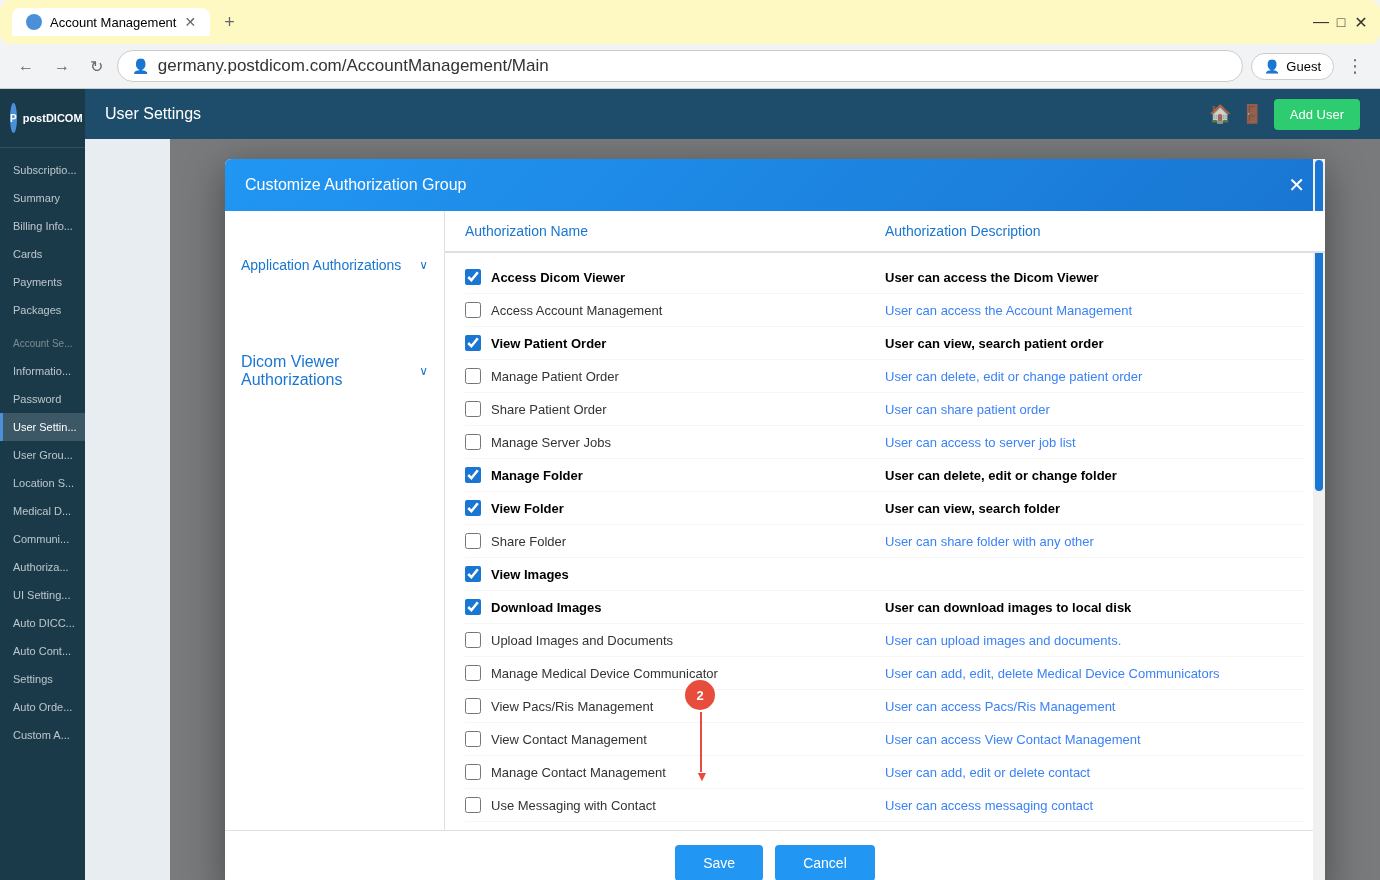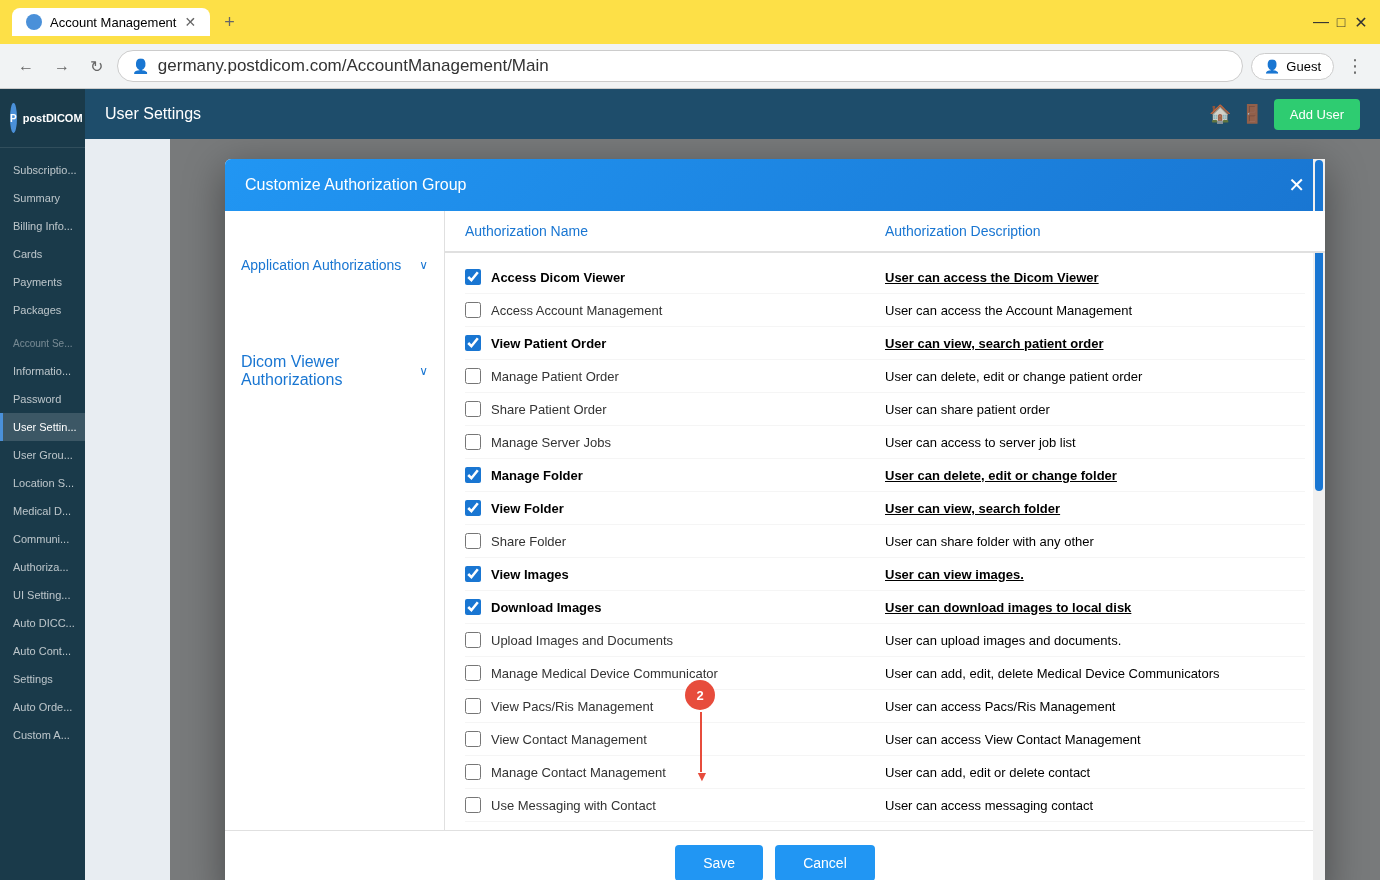--- a/index.html
+++ b/index.html
@@ -1,20 +1,20 @@
 <!DOCTYPE html>
 <html><head>
   <meta charset="utf-8">
   <style>
     * { box-sizing: border-box; margin: 0; padding: 0; }
     body { font-family: Arial, sans-serif; background: #e8edf2; width: 1380px; height: 880px; overflow: hidden; position: relative; }
 
     
     .browser-chrome { background: #f1f3f4; border-bottom: 1px solid #ccc; }
-    .title-bar { display: flex; align-items: center; justify-content: space-between; padding: 8px 12px; background: #fde047; }
+    .title-bar { display: flex; align-items: center; justify-content: space-between; padding: 8px 12px; background: #fef9c3; border-radius: 11px; }
     .title-bar-left { display: flex; align-items: center; gap: 8px; }
     .tab { display: flex; align-items: center; background: white; padding: 6px 14px; border-radius: 8px 8px 0 0; font-size: 13px; gap: 8px; }
     .tab-icon { width: 16px; height: 16px; background: #4a90d9; border-radius: 50%; display: inline-block; }
     .tab-close { color: #666; cursor: pointer; font-size: 14px; }
     .new-tab { background: none; border: none; font-size: 18px; color: #666; cursor: pointer; padding: 0 6px; }
     .window-controls { display: flex; gap: 6px; }
     .win-btn { width: 14px; height: 14px; border: none; cursor: pointer; font-size: 11px; display: flex; align-items: center; justify-content: center; }
     .win-min { background: none; color: #333; font-size: 16px; line-height: 1; }
     .win-max { background: none; color: #333; font-size: 14px; }
     .win-close { background: none; color: #333; font-size: 16px; }
@@ -62,22 +62,22 @@
 
     .modal-table { flex: 1; overflow-y: auto; }
     .table-header { display: grid; grid-template-columns: 1fr 1fr; padding: 12px 20px; border-bottom: 2px solid #e0e0e0; position: sticky; top: 0; background: white; z-index: 5; }
     .table-header-col { color: #1976D2; font-size: 14px; font-weight: 500; }
     .table-content { padding: 8px 20px; }
     .auth-row { display: grid; grid-template-columns: 1fr 1fr; align-items: center; padding: 8px 0; border-bottom: 1px solid #f5f5f5; }
     .auth-row-left { display: flex; align-items: center; gap: 10px; }
     .auth-checkbox { width: 16px; height: 16px; cursor: pointer; accent-color: #1976D2; flex-shrink: 0; }
     .auth-name { font-size: 13px; color: #333; }
     .auth-name.checked { font-weight: bold; color: #000; }
-    .auth-desc { font-size: 13px; color: #000000; }
-    .auth-desc.checked { font-weight: bold; color: #000; text-decoration: underline; }
+    .auth-desc { font-size: 13px; color: #3b82f6; }
+    .auth-desc.checked { font-weight: bold; color: #000; }
 
     .scrollbar-area { position: absolute; right: 0; top: 0; width: 12px; height: 100%; background: #f0f0f0; }
     .scrollbar-thumb { width: 8px; margin: 0 2px; background: #1976D2; border-radius: 4px; height: 45%; margin-top: 5%; }
 
     
     .modal-footer { padding: 14px 20px; border-top: 1px solid #e0e0e0; display: flex; justify-content: center; gap: 12px; }
     .btn-save { background: #2196F3; color: white; border: none; padding: 10px 28px; border-radius: 4px; font-size: 14px; cursor: pointer; }
     .btn-cancel { background: #2196F3; color: white; border: none; padding: 10px 28px; border-radius: 4px; font-size: 14px; cursor: pointer; }
     .annotation-2 { position: absolute; left: 610px; top: 520px; width: 30px; height: 30px; background: #e74c3c; border-radius: 50%; color: white; display: flex; align-items: center; justify-content: center; font-weight: bold; font-size: 13px; z-index: 200; }
     .annotation-arrow-2 { position: absolute; left: 625px; top: 552px; width: 2px; height: 60px; background: #e74c3c; z-index: 200; }
@@ -257,21 +257,20 @@
                   <input type="checkbox" class="auth-checkbox" style="">
                   <span class="auth-name">Share Folder</span>
                 </div>
                 <div class="auth-desc">User can share folder with any other</div>
               </div>
               <div class="auth-row">
                 <div class="auth-row-left">
                   <input type="checkbox" class="auth-checkbox" checked="" style="">
                   <span class="auth-name checked">View Images</span>
                 </div>
-                <div class="auth-desc checked">User can view images.</div>
               </div>
               <div class="auth-row">
                 <div class="auth-row-left">
                   <input type="checkbox" class="auth-checkbox" checked="" style="">
                   <span class="auth-name checked">Download Images</span>
                 </div>
                 <div class="auth-desc checked">User can download images to local disk</div>
               </div>
               <div class="auth-row">
                 <div class="auth-row-left">

